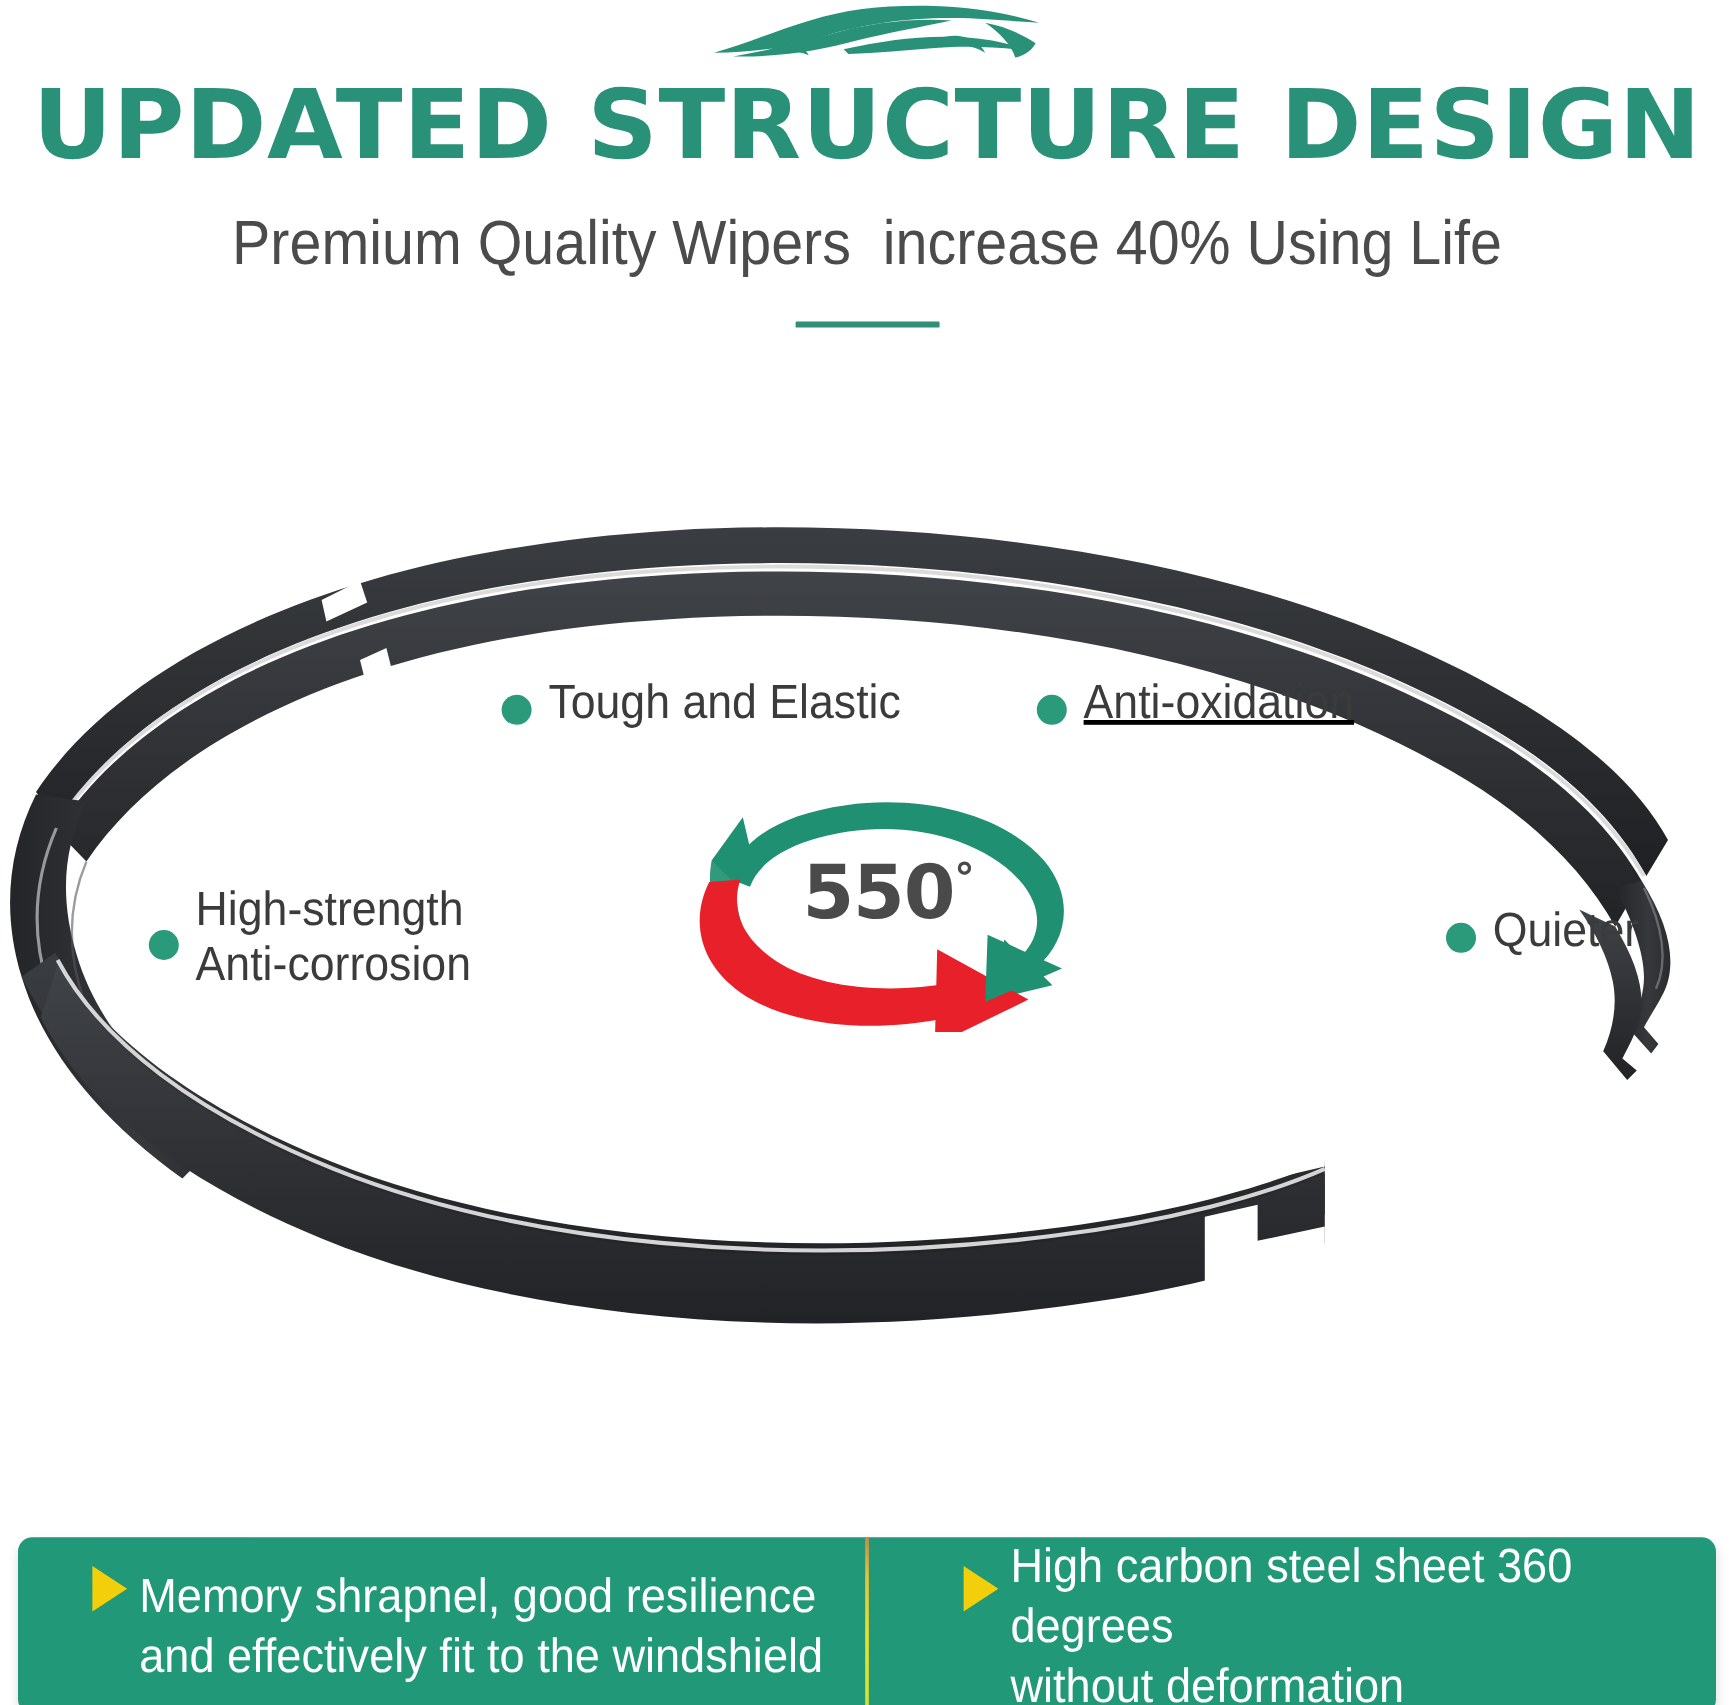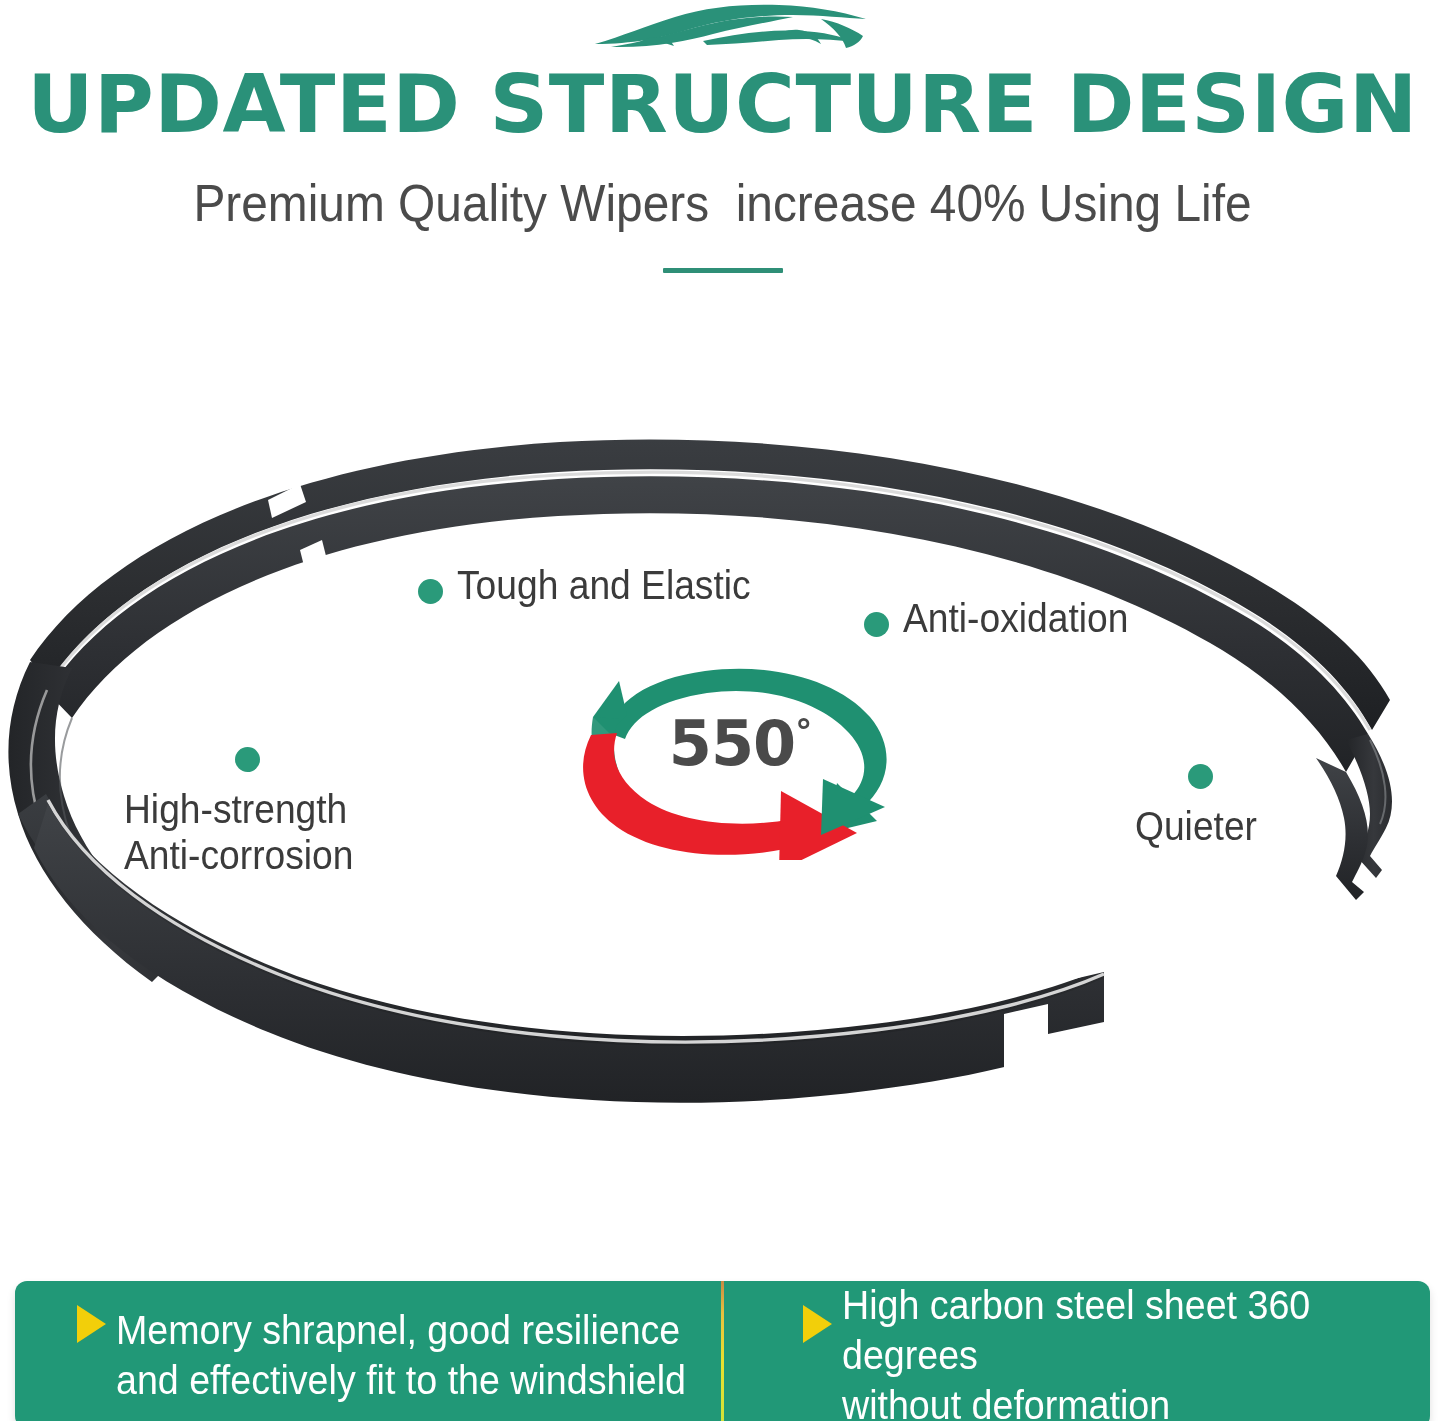--- a/index.html
+++ b/index.html
@@ -93,23 +93,23 @@
   .feature .label {
     font-family: "Liberation Sans Narrow", "Liberation Sans", sans-serif;
     font-size: 40px;
     line-height: 46px;
     color: #3b3b3b;
     transform: scaleX(0.93);
     transform-origin: left center;
     white-space: pre-line;
   }
   #feat-tough   { left: 418px; top: 562px; }
-  #feat-anti    { left: 864px; top: 595px; }
-  #feat-high    { left: 124px; top: 735px; flex-direction: column; }
-  #feat-quiet   { left: 1135px; top: 752px; flex-direction: column; }
+  #feat-anti    { left: 864px; top: 562px; text-decoration: underline; }
+  #feat-high    { left: 124px; top: 735px; }
+  #feat-quiet   { left: 1205px; top: 752px; }
 
   
   .badge-360 {
     position: absolute;
     left: 565px;
     top: 655px;
     width: 350px;
     height: 205px;
   }
   .badge-360 .num {

